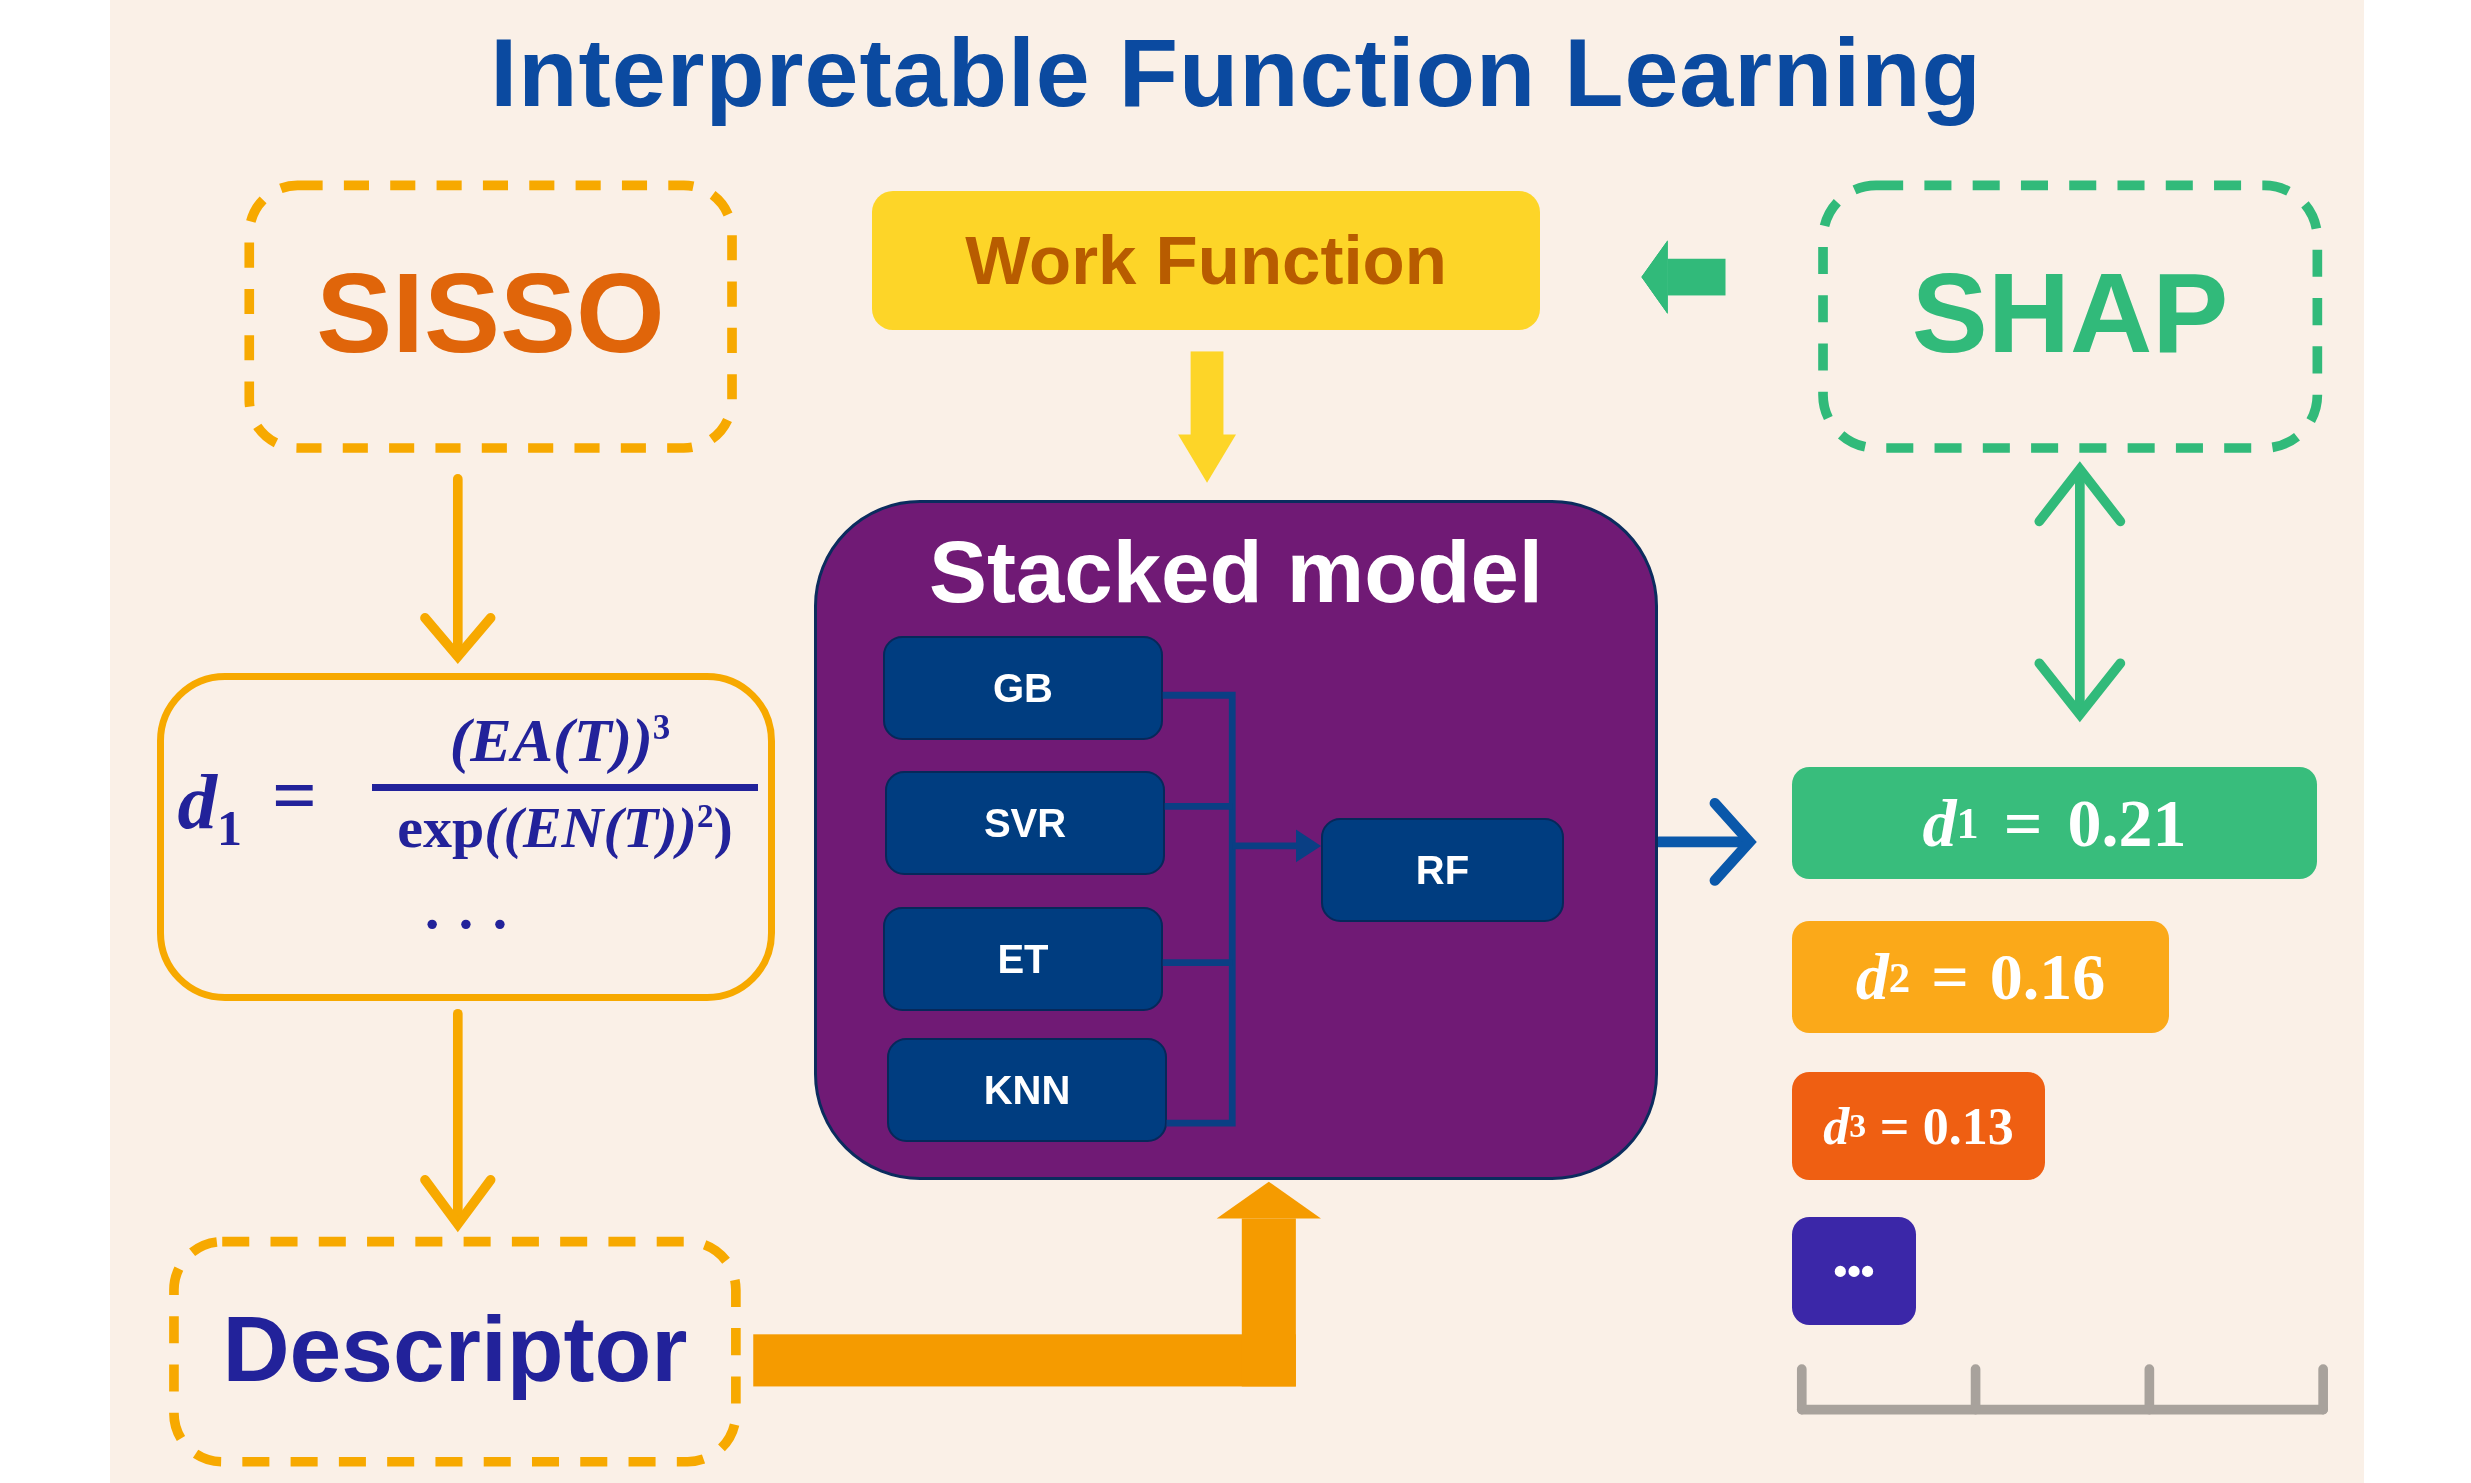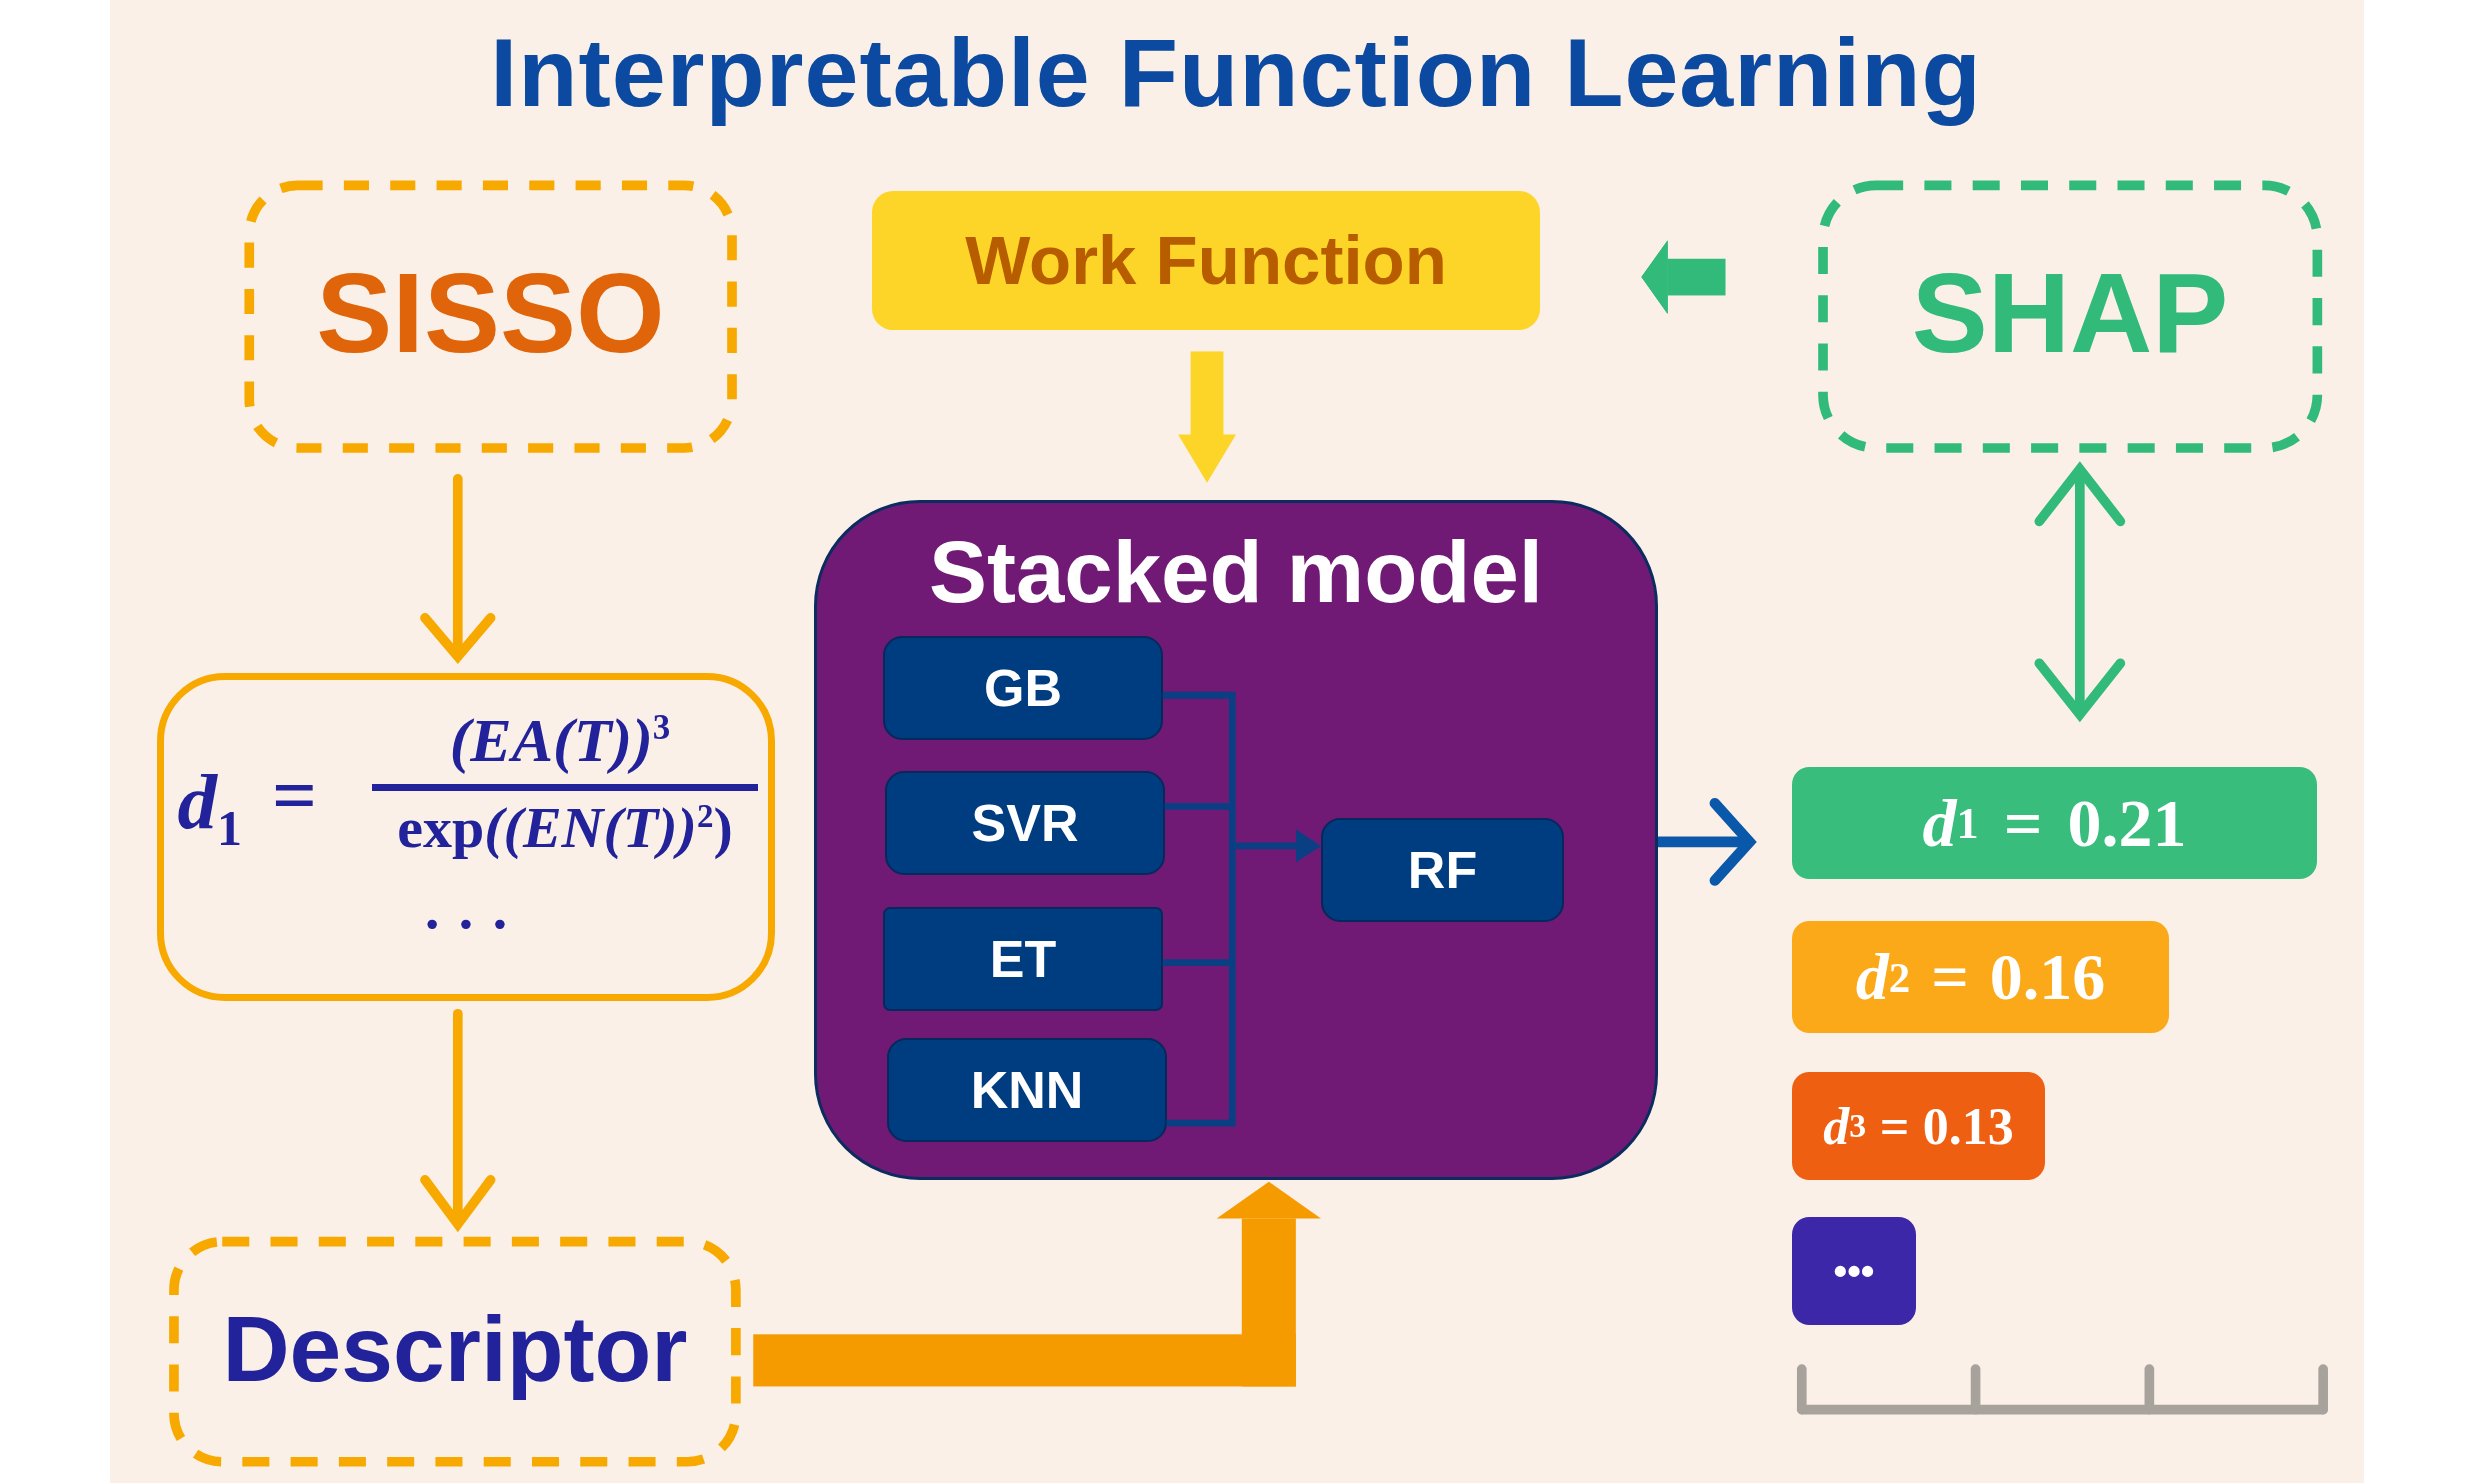--- a/index.html
+++ b/index.html
@@ -7,21 +7,21 @@
   .panel { position:absolute; left:110px; top:0; width:2254px; height:1483px; background:#faf0e7; }
   .abs { position:absolute; }
   .title { position:absolute; left:0; width:2472px; top:17.4px; text-align:center; font-weight:bold; font-size:97px; color:#0b4aa0; letter-spacing:1px; }
   svg.overlay { position:absolute; left:0; top:0; }
   .dashbox-label { position:absolute; font-weight:bold; text-align:center; }
   .wf { position:absolute; left:872px; top:191px; width:668px; height:139px; background:#fdd528; border-radius:21px; color:#b85c00; font-weight:bold; font-size:69px; display:flex; align-items:center; justify-content:center; }
   .formula-box { position:absolute; left:157px; top:673px; width:618px; height:328px; border:7.7px solid #f7a900; border-radius:68px; box-sizing:border-box; }
   .math { font-family:"Liberation Serif", serif; color:#22229a; font-weight:bold; }
   .stacked { position:absolute; left:814px; top:500px; width:844px; height:680px; background:#701a75; border:3.9px solid #0b2c5e; border-radius:106px; box-sizing:border-box; }
   .stacked-title { position:absolute; left:0; width:100%; top:19.3px; text-align:center; color:#fff; font-weight:bold; font-size:87px; }
-  .model { position:absolute; background:#003d80; border:2.9px solid #06285a; border-radius:19.3px; color:#fff; font-weight:bold; font-size:52px; display:flex; align-items:center; justify-content:center; box-sizing:border-box; }
+  .model { position:absolute; background:#003d80; border:2.9px solid #06285a; border-radius:19.3px; color:#fff; font-weight:bold; font-size:40px; display:flex; align-items:center; justify-content:center; box-sizing:border-box; }
   .bar { position:absolute; border-radius:17.4px; color:#fff; display:flex; align-items:center; justify-content:center; font-family:"Liberation Serif", serif; font-weight:bold; }
   .bar i { font-style:italic; }
   .bar sub { font-size:0.65em; }
 </style>
 </head>
 <body>
 
 <div class="panel"></div>
 
 <div class="title">Interpretable Function Learning</div>
@@ -108,21 +108,21 @@
 </div>
 
 <div class="stacked">
   <div class="stacked-title">Stacked model</div>
   <div class="model" style="left:66px; top:133px; width:280px; height:104px;">
       <span>GB</span>
     </div>
   <div class="model" style="left:68px; top:268px; width:280px; height:104px;">
       <span>SVR</span>
     </div>
-  <div class="model" style="left:66px; top:404px; width:280px; height:104px;border-radius:7px;">
+  <div class="model" style="left:66px; top:404px; width:280px; height:104px;">
       <span>ET</span>
     </div>
   <div class="model" style="left:70px; top:535px; width:280px; height:104px;">
       <span>KNN</span>
     </div>
   <div class="model" style="left:504px; top:315px; width:243px; height:104px;">
       <span>RF</span>
     </div>
   <svg class="overlay" width="844" height="680" viewBox="0 0 874 704">
     <g stroke="#0a3f84" stroke-width="7" fill="none">

